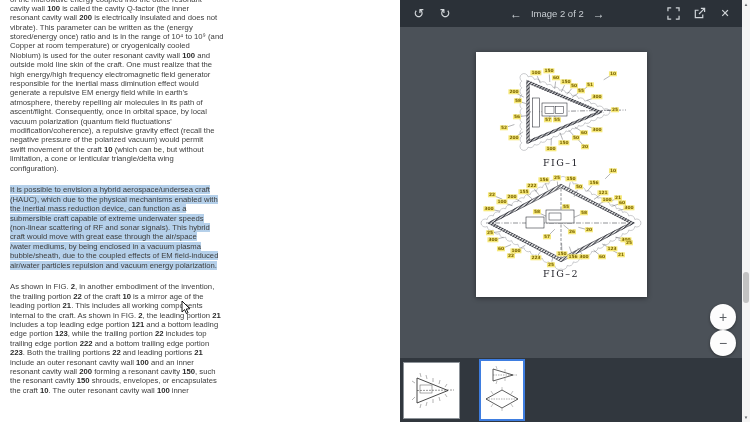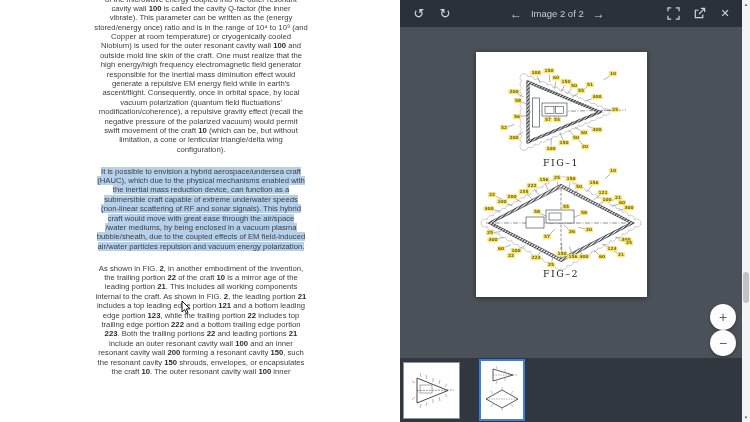--- a/index.html
+++ b/index.html
@@ -1,20 +1,20 @@
 <!DOCTYPE html>
 <html><head>
 <meta charset="utf-8">
 <style>
   html,body{margin:0;padding:0;}
   body{width:750px;height:422px;overflow:hidden;position:relative;background:#fff;
        font-family:"Liberation Sans","DejaVu Sans",sans-serif;}
 
   
-  #document-pane{position:absolute;left:0;top:0;width:400px;height:422px;background:#fff;overflow:hidden;text-align:center;}
+  #document-pane{position:absolute;left:0;top:0;width:400px;height:422px;background:#fff;overflow:hidden;}
   #doc-text{position:absolute;left:10px;top:-5.5px;width:382px;color:#3d3d3d;
             font-size:7.7px;line-height:9.4px;}
   .para+.para{margin-top:12.5px;}
   .tline{height:9.4px;line-height:9.4px;white-space:nowrap;}
   .tline b{font-weight:700;color:#2b2b2b;}
   .hl .tline>span{background:#b5d0ea;}
   #mouse-cursor{position:absolute;left:181px;top:301px;z-index:9;}
 
   
   #image-viewer-panel{position:absolute;left:400px;top:0;width:342px;height:422px;background:#4b5158;}
@@ -66,28 +66,30 @@
                    border-radius:3px;cursor:pointer;}
 </style>
 </head>
 <body>
 
 <div id="document-pane">
   <div id="doc-text">
       <div class="para">
         <div class="tline"><span>of the microwave energy coupled into the outer resonant</span></div>
         <div class="tline"><span>cavity wall <b>100</b> is called the cavity Q-factor (the inner</span></div>
+        <div class="tline"><span>resonant cavity wall <b>200</b> is electrically insulated and does not</span></div>
         <div class="tline"><span>vibrate). This parameter can be written as the (energy</span></div>
         <div class="tline"><span>stored/energy once) ratio and is in the range of 10⁴ to 10⁹ (and</span></div>
         <div class="tline"><span>Copper at room temperature) or cryogenically cooled</span></div>
         <div class="tline"><span>Niobium) is used for the outer resonant cavity wall <b>100</b> and</span></div>
         <div class="tline"><span>outside mold line skin of the craft. One must realize that the</span></div>
         <div class="tline"><span>high energy/high frequency electromagnetic field generator</span></div>
         <div class="tline"><span>responsible for the inertial mass diminution effect would</span></div>
         <div class="tline"><span>generate a repulsive EM energy field while in earth's</span></div>
+        <div class="tline"><span>atmosphere, thereby repelling air molecules in its path of</span></div>
         <div class="tline"><span>ascent/flight. Consequently, once in orbital space, by local</span></div>
         <div class="tline"><span>vacuum polarization (quantum field fluctuations'</span></div>
         <div class="tline"><span>modification/coherence), a repulsive gravity effect (recall the</span></div>
         <div class="tline"><span>negative pressure of the polarized vacuum) would permit</span></div>
         <div class="tline"><span>swift movement of the craft <b>10</b> (which can be, but without</span></div>
         <div class="tline"><span>limitation, a cone or lenticular triangle/delta wing</span></div>
         <div class="tline"><span>configuration).</span></div>
       </div>
       <div class="para hl">
         <div class="tline"><span>It is possible to envision a hybrid aerospace/undersea craft</span></div>

